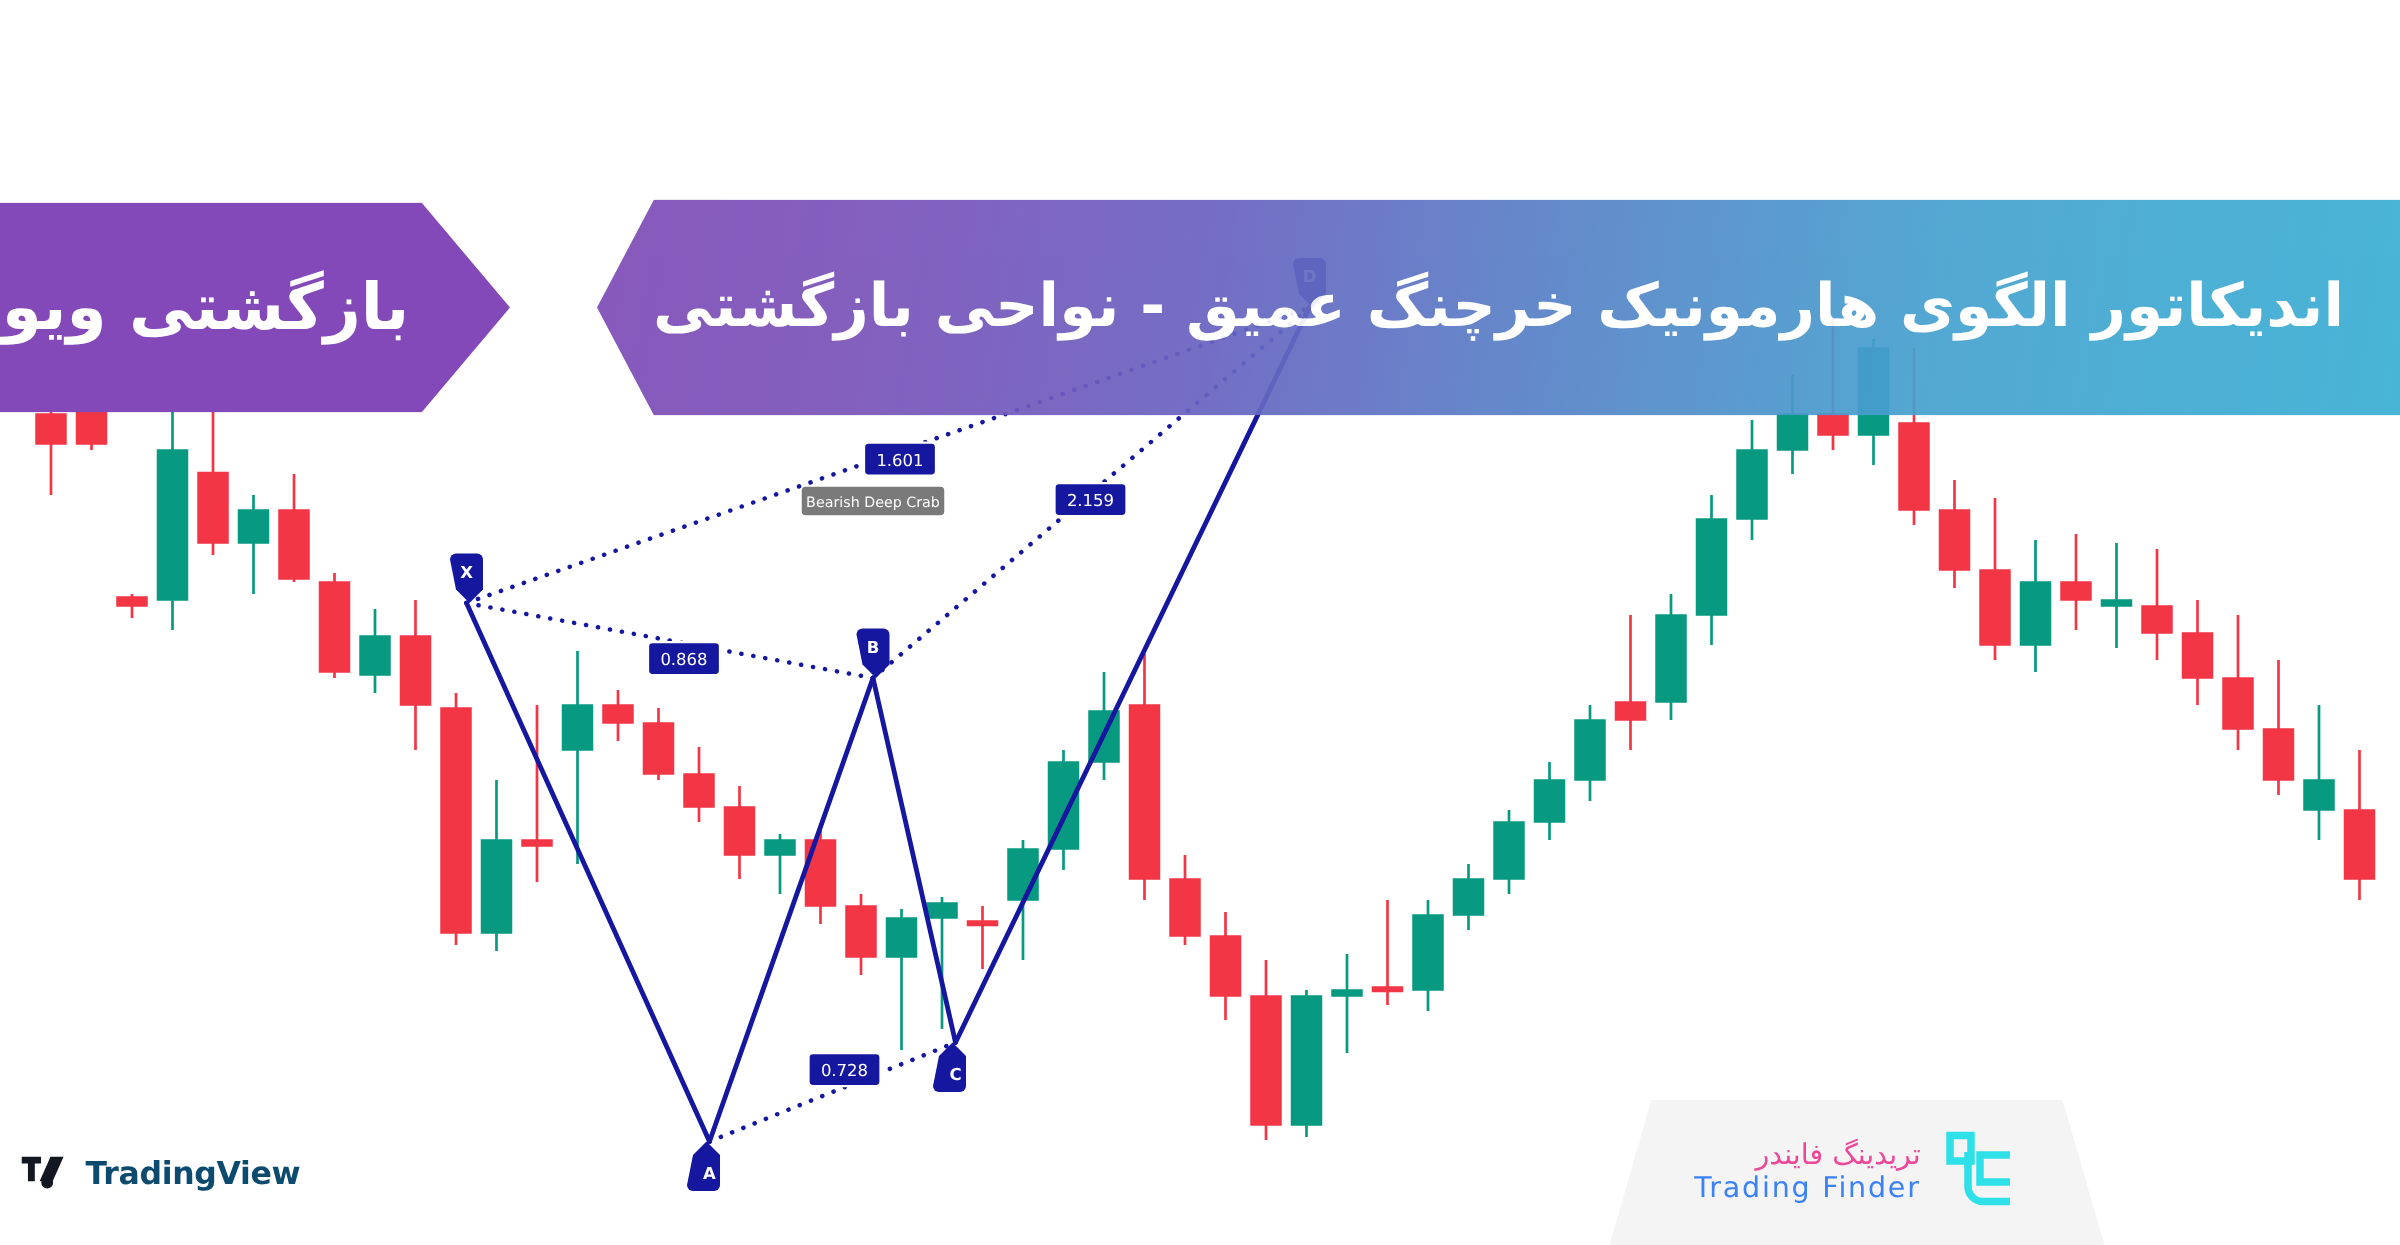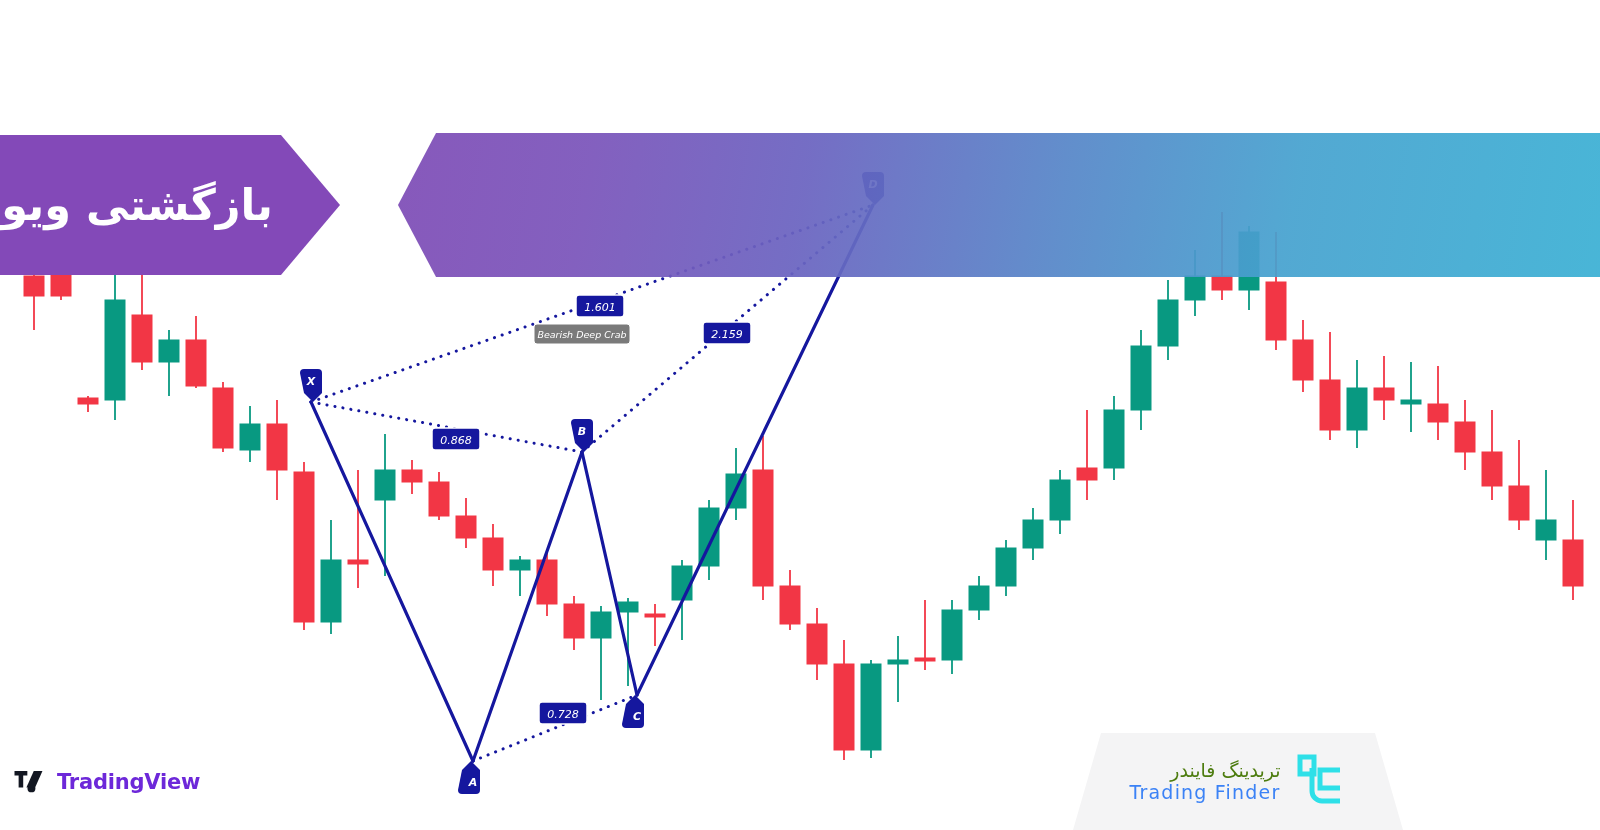--- a/index.html
+++ b/index.html
@@ -2,21 +2,21 @@
 <html><head>
 <meta charset="utf-8">
 <style>
   html,body{margin:0;padding:0;background:#ffffff;}
   body{width:1600px;height:830px;position:relative;overflow:hidden;
        font-family:"DejaVu Sans","Liberation Sans",sans-serif;}
 
   #stage{position:absolute;inset:0;width:1600px;height:830px;background:#ffffff;overflow:hidden;}
 
   
-  #chart-layer{position:absolute;left:0;top:0;width:1324px;height:830px;font-style:italic;}
+  #chart-layer{position:absolute;left:0;top:0;width:1324px;height:830px;}
   #chart-svg{position:absolute;left:0;top:0;}
 
   
   .banner{position:absolute;display:flex;align-items:center;justify-content:center;}
 
   #brand-badge{
     left:-40px;top:135px;width:380px;height:140px;
     background:#8349b8;
     clip-path:polygon(0 0, 321px 0, 380px 70px, 321px 140px, 0 140px);
     z-index:6;
@@ -38,33 +38,33 @@
     color:#ffffff;font-size:40px;font-weight:700;direction:rtl;line-height:1.08;
     white-space:nowrap;text-align:center;
   }
   #title-banner .line-en{
     color:#ffffff;font-size:41px;font-weight:700;line-height:1.08;
     white-space:nowrap;text-align:center;margin-top:2px;
   }
 
   
   #tv-logo{position:absolute;left:14px;top:770px;display:flex;align-items:center;gap:9px;z-index:7;}
-  #tv-logo .tv-name{font-size:21px;font-weight:600;color:#6d28d9;letter-spacing:-0.2px;}
+  #tv-logo .tv-name{font-size:21px;font-weight:600;color:#0c4a6e;letter-spacing:-0.2px;}
 
   
   #tf-plate{
     position:absolute;left:1073px;top:733px;width:330px;height:97px;
     background:#f4f4f5;
     clip-path:polygon(28px 0, 302px 0, 330px 97px, 0 97px);
     z-index:7;
   }
   #tf-inner{position:absolute;left:1073px;top:733px;width:330px;height:97px;
     display:flex;align-items:center;justify-content:center;gap:14px;z-index:8;}
   #tf-text{display:flex;flex-direction:column;align-items:flex-end;line-height:1.12;}
-  #tf-text .fa{font-size:19px;color:#4d7c0f;direction:rtl;}
+  #tf-text .fa{font-size:19px;color:#ec4899;direction:rtl;}
   #tf-text .en{font-size:19px;color:#3b82f6;letter-spacing:1.2px;}
 </style>
 </head>
 <body>
 
 <div id="stage">
 
   <div id="chart-layer">
     <svg id="chart-svg" width="1600" height="830">
         <g>
@@ -353,20 +353,21 @@
           <text x="873" y="188" fill="#ffffff" font-size="11" font-weight="bold" font-family="&quot;DejaVu Sans&quot;,&quot;Liberation Sans&quot;,sans-serif" text-anchor="middle">D</text>
         </g>
       </svg>
   </div>
 
   <div class="banner" id="brand-badge">
     <span class="txt">بازگشتی ویو</span>
   </div>
 
   <div class="banner" id="title-banner">
+    <div class="line-fa">اندیکاتور الگوی هارمونیک خرچنگ عمیق - نواحی بازگشتی</div>
   </div>
 
   <div id="tv-logo">
     <svg width="34" height="22" viewBox="0 0 36 24">
       <path d="M0 0 H14 V5 H9.5 V18 H4.5 V5 H0 Z" fill="#131722"></path>
       <circle cx="18.5" cy="19" r="4.3" fill="#131722"></circle>
       <path d="M21 0 H30.5 L22.5 18 H13 Z" fill="#131722"></path>
     </svg>
     <span class="tv-name">TradingView</span>
   </div>

